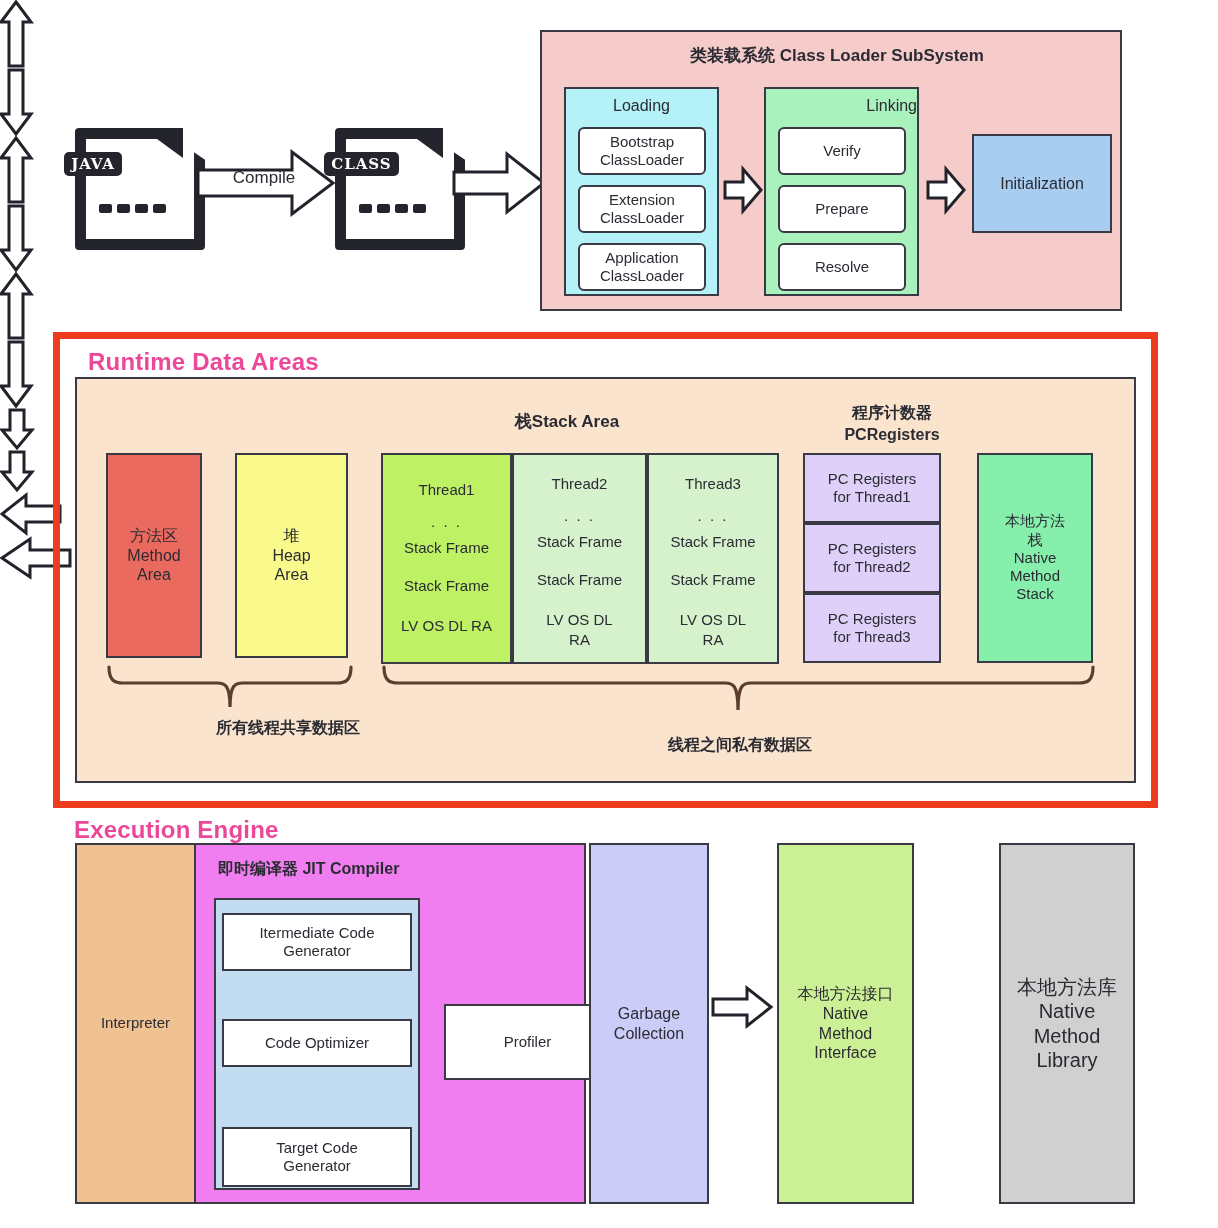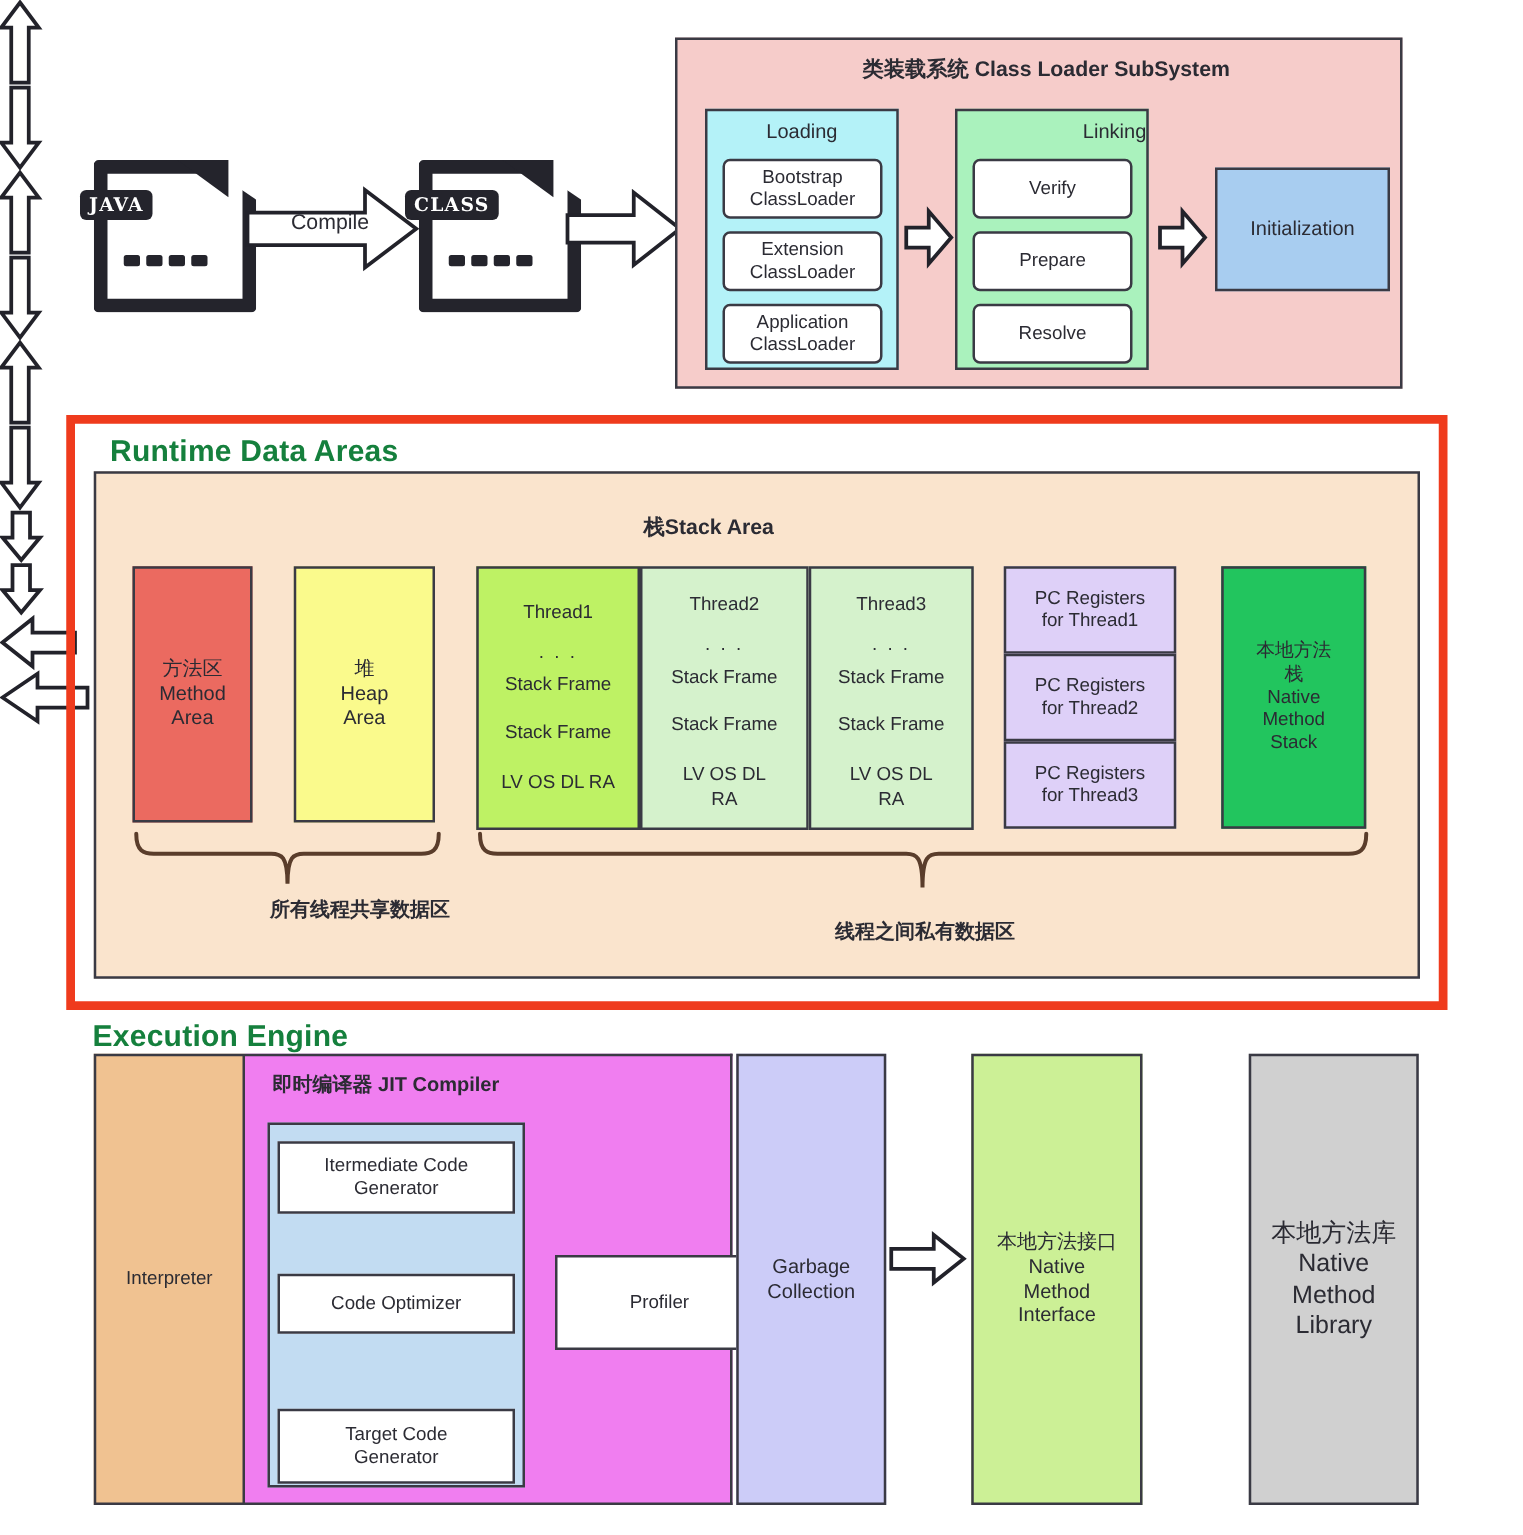--- a/index.html
+++ b/index.html
@@ -44,21 +44,21 @@
   }
   .fileicon .dashes i{display:block;width:13px;height:9px;background:#24242c;border-radius:2px;}
 
   
   .arrow-r{position:absolute;}
   .arrow-r svg,.arrow-l svg,.arrow-u svg,.arrow-d svg{display:block;overflow:visible;}
   .apath{fill:#ffffff;stroke:#22222a;stroke-width:3;stroke-linejoin:miter;}
 
   
   .sect-title{
-    position:absolute;color:#15803d;font-weight:700;font-size:24px;
+    position:absolute;color:#ec4899;font-weight:700;font-size:24px;
     letter-spacing:0.2px;
   }
 
   .redframe{position:absolute;border:7px solid #ef3b1d;box-sizing:border-box;background:transparent;}
 
   .compile-lbl{
     position:absolute;font-size:17px;color:#2b2b33;
   }
 </style>
 </head>
@@ -145,20 +145,22 @@
   <svg width="34" height="68" viewBox="0 0 34 68">
     <path class="apath" d="M9,2 L23,2 L23,46 L31,46 L16,66 L1,46 L9,46 Z"></path>
   </svg>
 </div>
 
 <div class="redframe" style="left:53px;top:332px;width:1105px;height:476px;"></div>
 <div class="sect-title" style="left:88px;top:348px;">Runtime Data Areas</div>
 
 <div class="box" style="left:75px;top:377px;width:1061px;height:406px;background:#fae4cd;display:block;">
   <div class="abs lbl" style="left:350px;top:33px;width:280px;text-align:center;font-size:17px;font-weight:700;">栈Stack Area</div>
+  <div class="abs lbl" style="left:715px;top:23px;width:200px;text-align:center;font-size:16px;font-weight:700;line-height:1.35;">程序计数器
+PCRegisters</div>
 </div>
 
 <div class="box lbl" style="left:106px;top:453px;width:96px;height:205px;background:#eb6a60;font-size:16px;">方法区
 Method
 Area</div>
 <div class="box lbl" style="left:235px;top:453px;width:113px;height:205px;background:#fafa8c;font-size:16px;">堆
 Heap
 Area</div>
 
 <div class="box" style="left:381px;top:453px;width:131px;height:211px;background:#bef264;display:block;">
@@ -185,21 +187,21 @@
 RA</div>
 </div>
 
 <div class="box lbl" style="left:803px;top:453px;width:138px;height:70px;background:#ded0f8;font-size:15px;">PC Registers
 for Thread1</div>
 <div class="box lbl" style="left:803px;top:523px;width:138px;height:70px;background:#ded0f8;font-size:15px;">PC Registers
 for Thread2</div>
 <div class="box lbl" style="left:803px;top:593px;width:138px;height:70px;background:#ded0f8;font-size:15px;">PC Registers
 for Thread3</div>
 
-<div class="box lbl" style="left:977px;top:453px;width:116px;height:210px;background:#22c55e;font-size:15px;">本地方法
+<div class="box lbl" style="left:977px;top:453px;width:116px;height:210px;background:#86efac;font-size:15px;">本地方法
 栈
 Native
 Method
 Stack</div>
 
 <div class="abs" style="left:105px;top:665px;">
   <svg width="250" height="45" viewBox="0 0 250 45">
     <path d="M4,2 C4,16 10,18 18,18 L112,18 C120,18 125,20 125,42 C125,20 130,18 138,18 L232,18 C240,18 246,16 246,2" fill="none" stroke="#5a3d2b" stroke-width="3.2" stroke-linecap="round"></path>
   </svg>
 </div>

